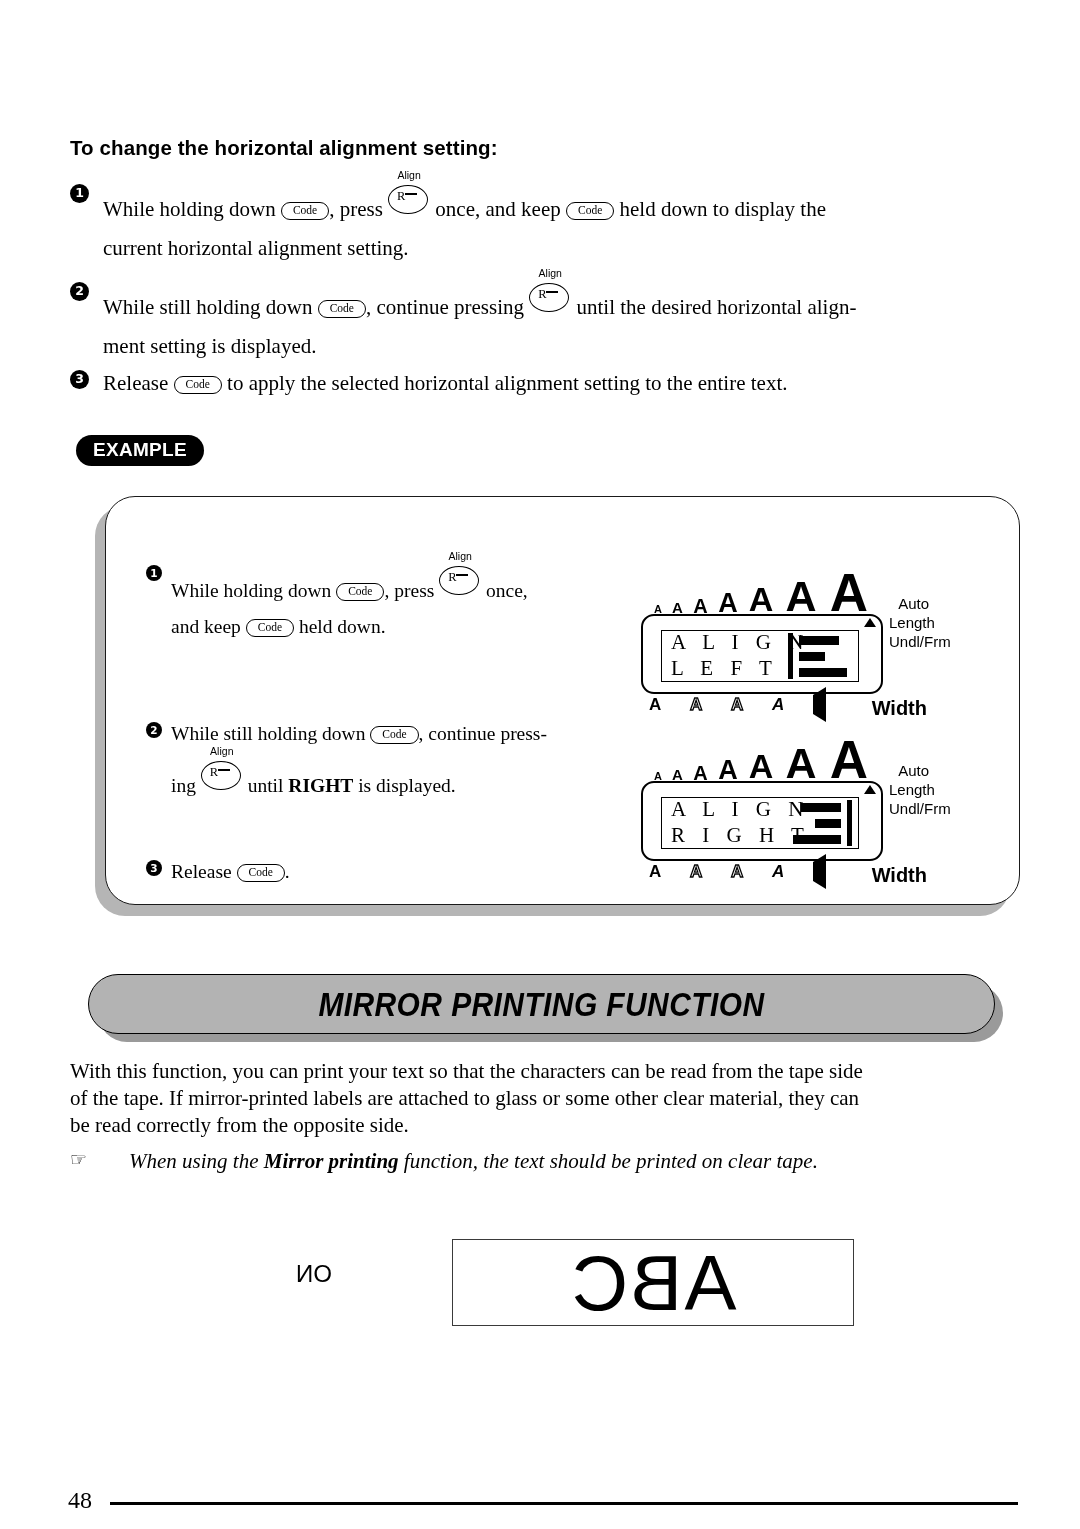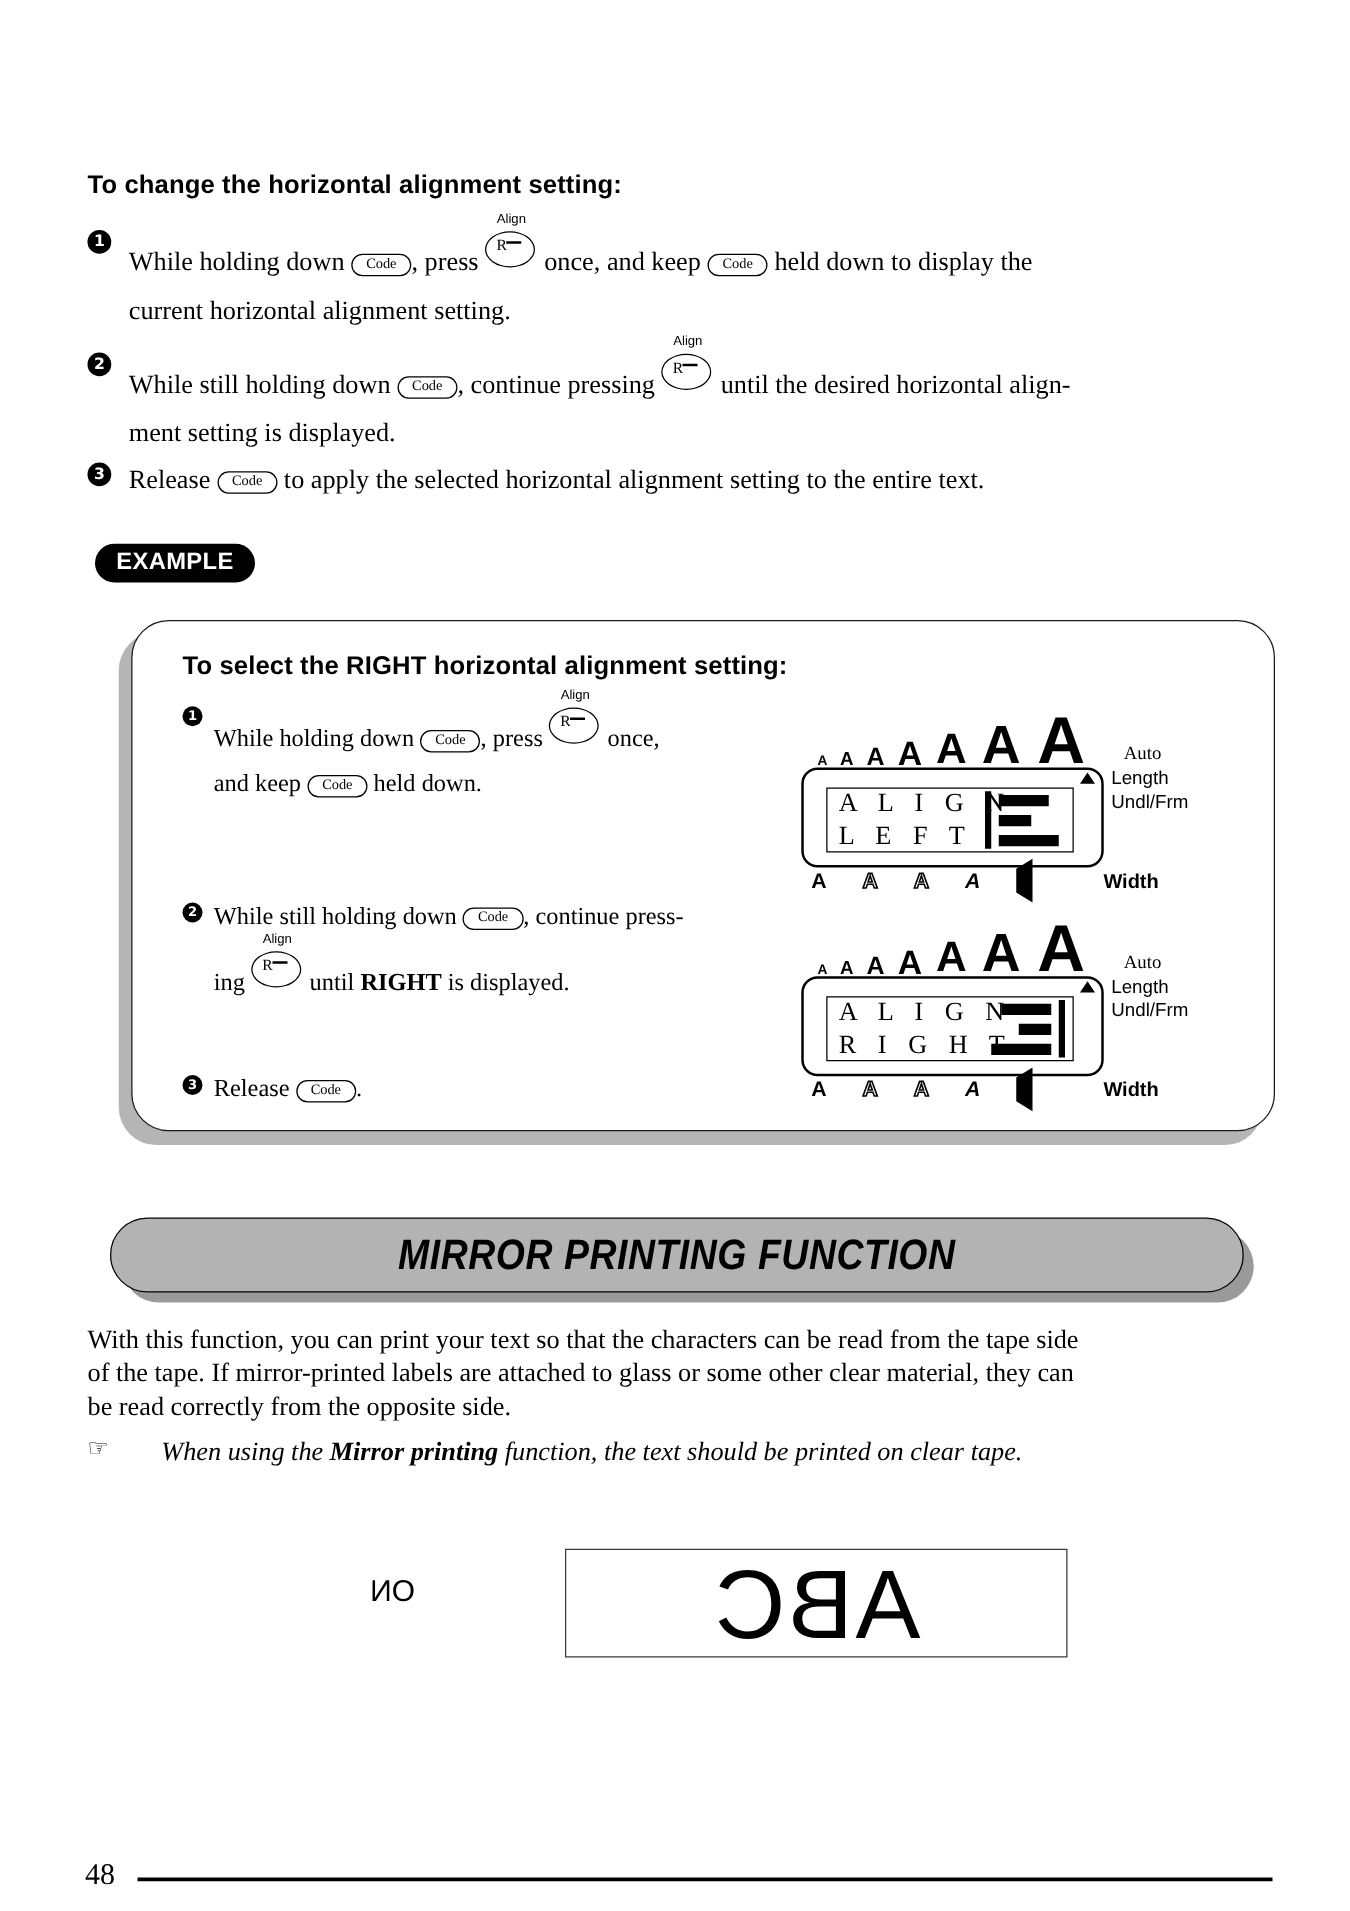--- a/index.html
+++ b/index.html
@@ -109,21 +109,20 @@
     position:absolute; left:8px; bottom:100%;
     display:flex; align-items:flex-end; gap:0px;
     font-family:"Liberation Sans", sans-serif;
     font-weight:bold;
     line-height:.82;
   }
   .lcd-asizes span { display:block; }
   .lcd-auto {
     position:absolute; right:-46px; bottom:calc(100% + 2px);
     font-size:15px;
-    font-family:Liberation Serif, serif;
   }
   .lcd-frame {
     border:2px solid #000;
     border-radius:13px;
     width:100%; height:100%;
     box-sizing:border-box;
     position:relative;
     background:#fff;
   }
   .lcd-screen {
@@ -157,21 +156,21 @@
     display:flex; align-items:center;
     font-family:"Liberation Sans", sans-serif;
     font-weight:bold; font-size:17px;
   }
   .lcd-bottom > * { width:41px; text-align:left; }
   .a-out {
     -webkit-text-stroke:1.3px #000; color:#fff;
   }
   .lcd-width {
     position:absolute; right:-44px; top:calc(100% + 3px);
-    font-size:16px; font-weight:bold;
+    font-size:20px; font-weight:bold;
   }
   .tri-left {
     width:0; height:0;
     border-top:8px solid transparent;
     border-bottom:8px solid transparent;
     border-right:13px solid #000;
   }
 
   
   .algn {
@@ -298,23 +297,20 @@
     </div>
   </div>
 
   <div style="position:absolute;left:76px;top:399px;">
     <span class="example-badge">EXAMPLE</span>
   </div>
 
   <div class="ex-shadow" style="left:95px;top:470px;width:915px;height:410px;"></div>
   <div class="ex-box" style="left:105px;top:460px;width:913px;height:407px;"></div>
 
-  <div style="position:absolute;left:146px;top:485px;">
-    <span class="h-sub">To select the RIGHT horizontal alignment setting:</span>
-  </div>
 
   <div style="position:absolute;left:146px;top:529px;width:480px;">
     <div class="body-line" style="display:flex;align-items:flex-start;gap:9px;font-size:19.5px;">
       <span class="num sm">1</span>
       <span style="flex:1;">
         <span>While  holding  down</span>
         <span class="key-code">Code</span><span>,  press</span>
         <span class="key-r-wrap">
           <span class="key-r-lbl">Align</span>
           <span class="key-r">

